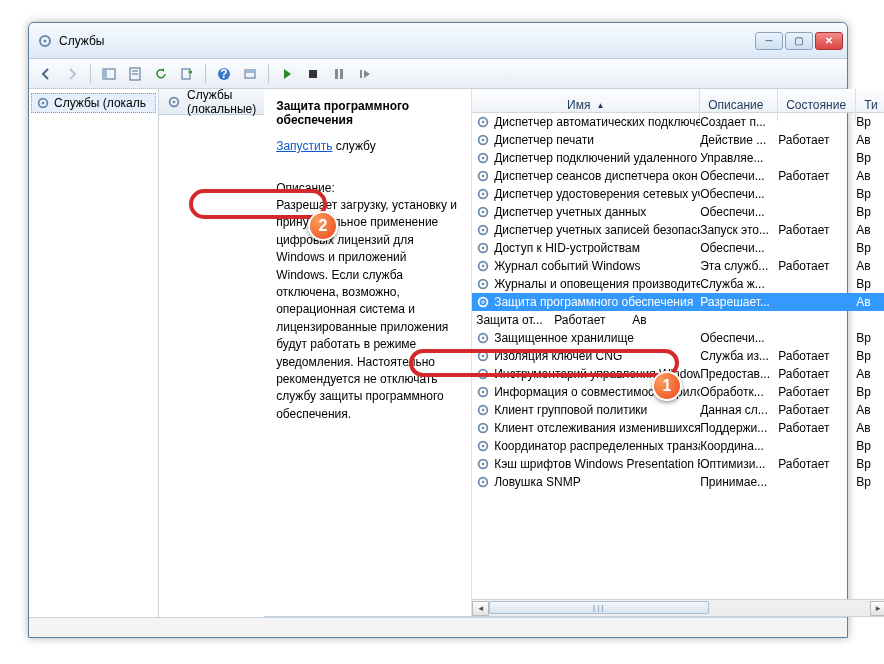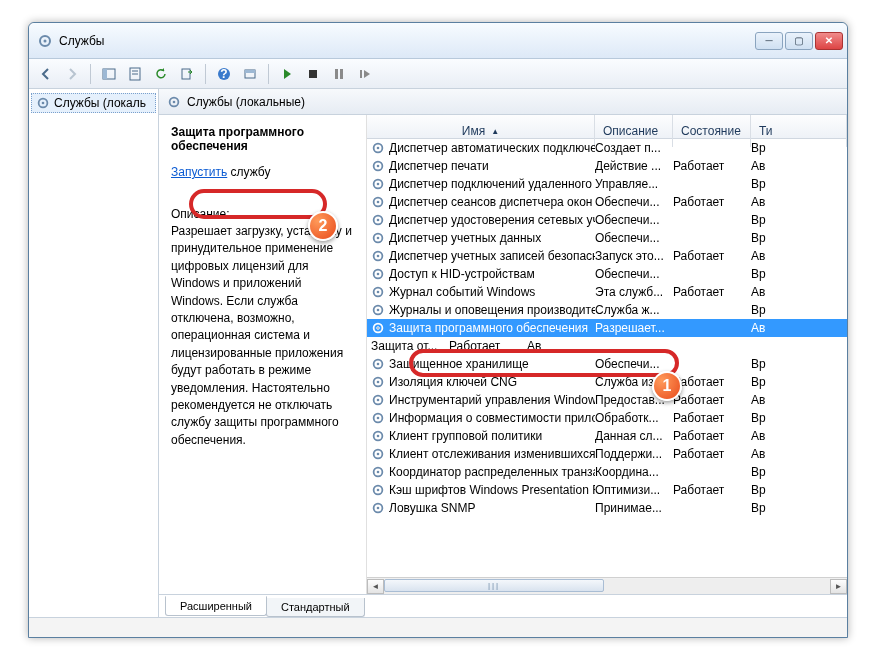--- a/index.html
+++ b/index.html
@@ -14,21 +14,21 @@
 .menubar span { padding: 2px 6px; cursor: default; }
 .menubar span u { text-decoration: underline; }
 .toolbar { height: 30px; background: linear-gradient(#fafcff,#e9eef5); border-bottom: 1px solid #c8d2dd; display: flex; align-items: center; padding: 0 6px; gap: 4px; }
 .toolbar .sep { width: 1px; height: 20px; background: #c0c9d4; margin: 0 3px; }
 .tbtn { width: 22px; height: 22px; border: 1px solid transparent; border-radius: 2px; display: flex; align-items: center; justify-content: center; }
 .tbtn svg { width: 14px; height: 14px; }
 .body { flex: 1; display: flex; min-height: 0; }
 .tree { width: 130px; border-right: 1px solid #c8d2dd; padding: 4px 2px; background: #fff; }
 .tree-item { display: flex; align-items: center; gap: 4px; padding: 2px 4px; background: #e5f0fc; border: 1px dotted #7aa0cc; white-space: nowrap; overflow: hidden; }
 .gear-icon { width: 14px; height: 14px; flex-shrink: 0; }
-.main { flex: 1; display: flex; flex-direction: column; min-width: 0; }
+.main { flex: 1; display: flex; flex-direction: row; min-width: 0; }
 .main-header { height: 26px; background: linear-gradient(#f7f9fc,#e6ecf3); border-bottom: 1px solid #c8d2dd; display: flex; align-items: center; padding: 0 8px; gap: 6px; }
 .content { flex: 1; display: flex; min-height: 0; border-bottom: 1px solid #c8d2dd; }
 .detail { width: 208px; padding: 10px 12px; border-right: 1px solid #e0e0e0; position: relative; }
 .detail h4 { font-weight: bold; font-size: 12px; margin-bottom: 12px; }
 .link-box { }
 .link-box a { color: #0b5bd3; text-decoration: underline; }
 .detail .desc-label { margin-top: 28px; }
 .detail .desc { line-height: 1.45; margin-top: 2px; }
 .listwrap { flex: 1; display: flex; flex-direction: column; min-width: 0; }
 .cols { height: 24px; background: linear-gradient(#fdfdfe,#eef2f7); border-bottom: 1px solid #d0d7e0; display: flex; align-items: stretch; }

